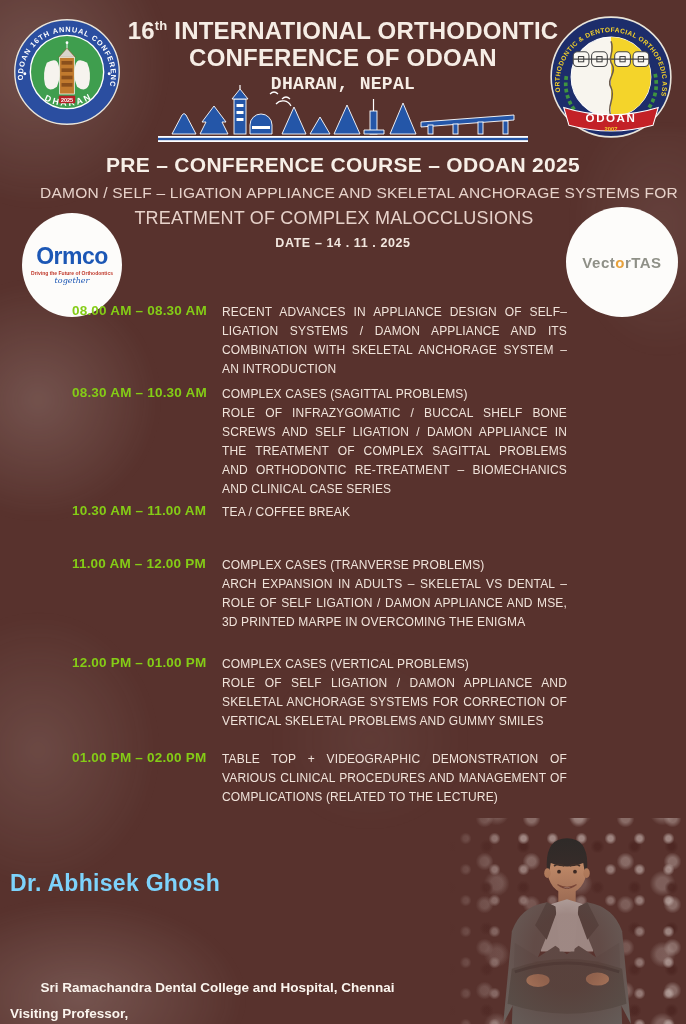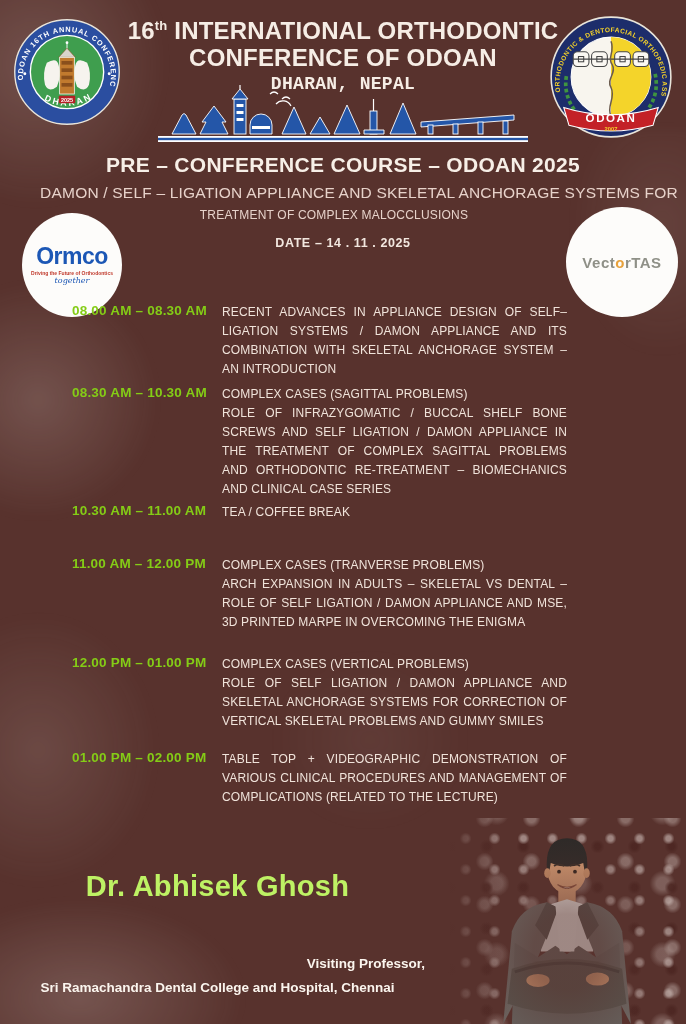--- a/index.html
+++ b/index.html
@@ -31,46 +31,46 @@
   .title-l1,.title-l2{font-size:24px; font-weight:bold; color:#f6ede5; letter-spacing:.2px;}
   .title-l1 sup{font-size:13px;}
   .title-l3{font-size:18px; font-weight:bold; color:#f6ede5; margin-top:2px; letter-spacing:.3px;font-family:Liberation Mono, monospace;}
   .skyline{position:absolute; left:158px; top:84px; width:370px; height:62px;}
   
   .course-title{position:absolute; left:0; top:153px; width:686px; text-align:center;
     font-size:21px; font-weight:bold; color:#f7efe7; letter-spacing:.3px;}
   .course-sub1{position:absolute; left:0; top:184px; width:686px; text-align:center;
     font-size:15.5px; color:#e7d2ca; letter-spacing:.2px;padding-left:16px;}
   .course-sub2{position:absolute; left:0; top:208px; width:668px; text-align:center;
-    font-size:12px; color:#e7d2ca; letter-spacing:.2px;}
+    font-size:18px; color:#e7d2ca; letter-spacing:.2px;}
   .event-date{position:absolute; left:0; top:236px; width:686px; text-align:center;
     font-size:12.5px; font-weight:bold; color:#f2e7df; letter-spacing:.6px;}
   
   .sponsor{position:absolute; background:#fdfcfa; border-radius:50%;
     display:flex; flex-direction:column; align-items:center; justify-content:center; text-align:center;}
   .ormco{left:22px; top:213px; width:100px; height:104px;}
   .ormco-name{font-size:23px; font-weight:bold; color:#1c57b5; letter-spacing:-.5px; line-height:1;}
   .ormco-tag{font-size:5px; font-weight:bold; color:#c0392b; margin-top:2px;}
   .ormco-script{font-family:"DejaVu Serif", serif; font-style:italic; font-size:8px; color:#1c57b5;}
   .vectortas{left:566px; top:207px; width:112px; height:110px;}
   .vt-text{font-size:15px; font-weight:bold; color:#8f9087; letter-spacing:.5px;}
   .vt-text .vt-o{color:#e8a23c;}
   
   .sched-row{position:absolute; left:0; width:686px;}
   .sched-time{position:absolute; left:72px; width:150px;
     font-size:13.5px; font-weight:bold; color:#84cc16; letter-spacing:.2px;}
   .sched-desc{position:absolute; left:222px; width:345px;
     font-size:12px; color:#f0e3da; line-height:1.58; letter-spacing:.15px; text-align:justify;}
   .sched-desc .heading{display:block; text-align:left;}
   
-  .speaker-name{position:absolute; left:10px; top:870px; width:415px; text-align:center;
-    font-size:29px; font-weight:bold; color:#bef264; letter-spacing:.3px;}
+  .speaker-name{position:absolute; left:10px; top:870px; width:415px; 
+    font-size:23px; font-weight:bold; color:#7dd3fc; letter-spacing:.3px;}
   .speaker-cred{position:absolute; left:18px; top:928px; width:400px; text-align:center;
     font-size:7.6px; font-weight:bold; color:#f0e3da; line-height:1.7; letter-spacing:.1px;}
-  .speaker-role{position:absolute; left:10px; top:956px; width:415px; text-align:right;
+  .speaker-role{position:absolute; left:10px; top:1006px; width:415px; text-align:left;
     font-size:13.5px; font-weight:bold; color:#fbf5ee;}
   .speaker-inst{position:absolute; left:10px; top:980px; width:415px; text-align:center;
     font-size:13.5px; font-weight:bold; color:#fbf5ee;}
   
   .photo{position:absolute; left:448px; top:818px; width:238px; height:206px; overflow:hidden;}
   .marble{position:absolute; inset:0; opacity:.65; filter:blur(.4px);
     background-image:
       radial-gradient(circle, rgba(255,248,243,.65) 0 2.5px, transparent 6px),
       radial-gradient(circle, rgba(255,248,243,.45) 0 4px, transparent 9px),
       radial-gradient(circle, rgba(70,32,28,.85) 0 3px, transparent 7px),

